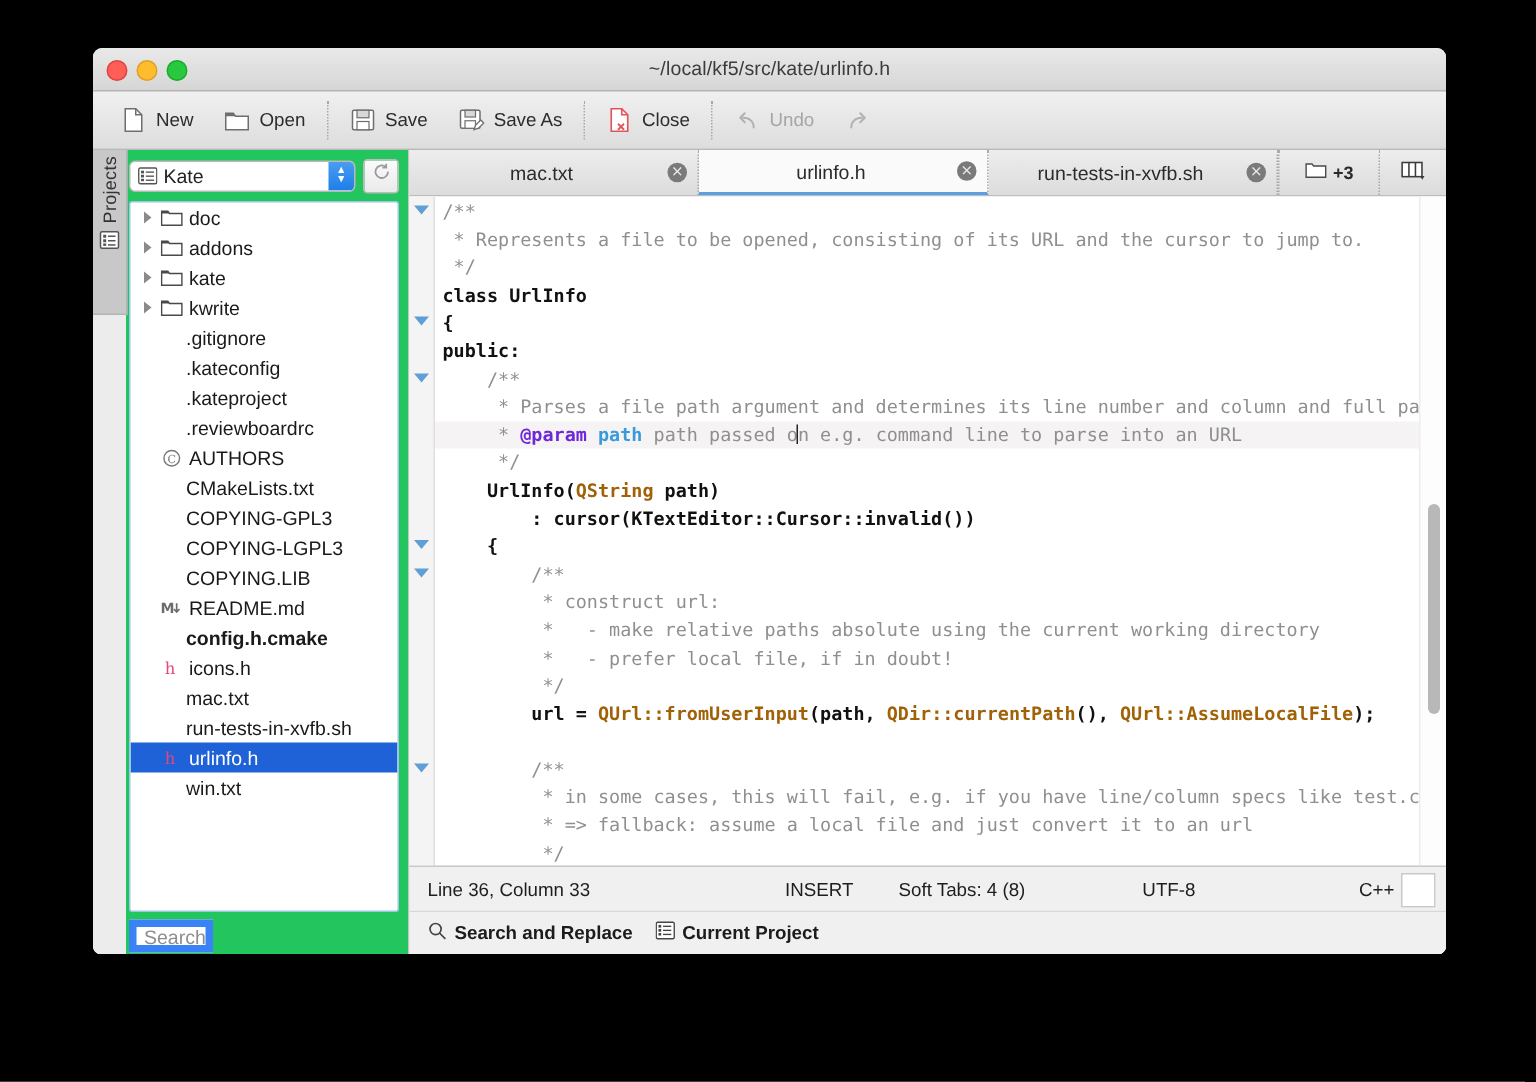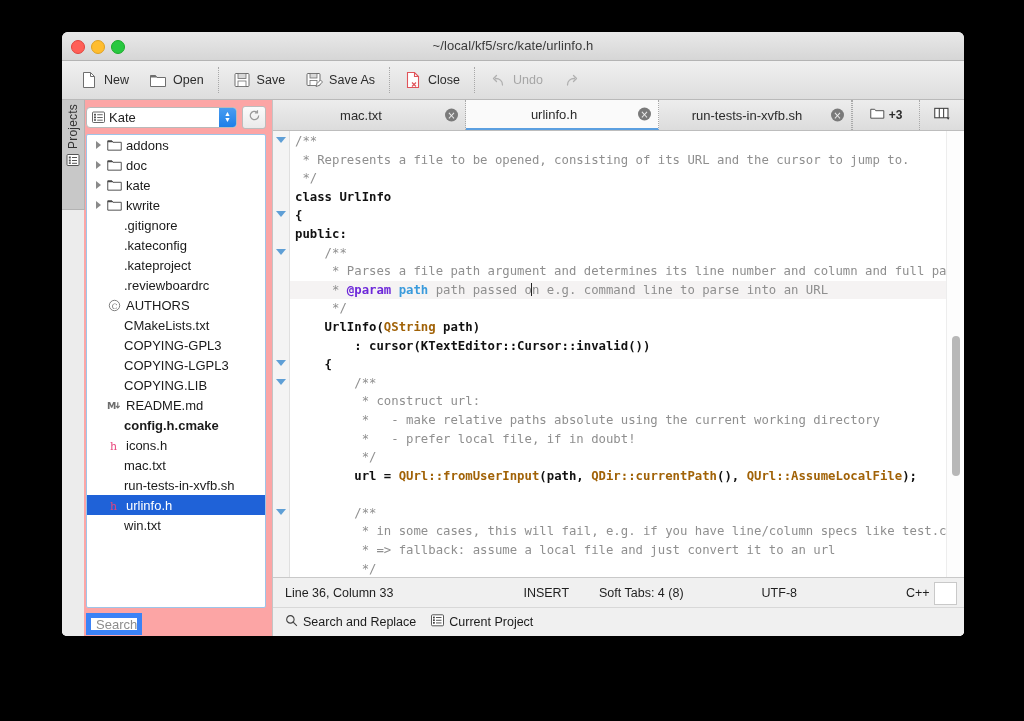--- a/index.html
+++ b/index.html
@@ -121,21 +121,21 @@
     font-size: 12px;
     color: #333;
     letter-spacing: 0.2px;
     margin-bottom: 4px;
   }
 
   
   #projpanel {
     width: 188px;
     flex: 0 0 auto;
-    background: #fca5a5;
+    background: #22c55e;
     display: flex;
     flex-direction: column;
     padding: 5px 6px 0 2px;
     box-sizing: border-box;
   }
   #proj-combo-row {
     display: flex;
     align-items: center;
     gap: 5px;
     height: 24px;
@@ -394,20 +394,21 @@
     height: 28px;
     flex: 0 0 auto;
     background: #f0f0f0;
     border-top: 1px solid #d8d8d8;
     display: flex;
     align-items: center;
     gap: 9px;
     padding-left: 12px;
     font-size: 12.5px;
     color: #1c1c1c;
+    font-weight: bold;
   }
   .bb-item { display: flex; align-items: center; gap: 5px; cursor: default; }
 
   
   #bottomleft {
     height: 28px;
     flex: 0 0 auto;
     display: flex;
     align-items: center;
   }
@@ -549,33 +550,33 @@
             <div class="tree-row">
               <span class="tw-arrow">
                 <span class="tri"></span>
               </span>
               <span class="tw-icon">
                 <svg viewBox="0 0 16 14" width="15" height="14">
                   <path d="M0.8 2.5h4.4l1.2 1.6h8.8v8.4h-14.4z" fill="#fff" stroke="#4a4a4a" stroke-width="1"></path>
                   <path d="M0.8 2.5h4.4l1.2 1.6h-5.6z" fill="#4a4a4a"></path>
                 </svg>
               </span>
-              <span class="tw-label">addons</span>
+              <span class="tw-label">doc</span>
             </div>
             <div class="tree-row">
               <span class="tw-arrow">
                 <span class="tri"></span>
               </span>
               <span class="tw-icon">
                 <svg viewBox="0 0 16 14" width="15" height="14">
                   <path d="M0.8 2.5h4.4l1.2 1.6h8.8v8.4h-14.4z" fill="#fff" stroke="#4a4a4a" stroke-width="1"></path>
                   <path d="M0.8 2.5h4.4l1.2 1.6h-5.6z" fill="#4a4a4a"></path>
                 </svg>
               </span>
-              <span class="tw-label">doc</span>
+              <span class="tw-label">addons</span>
             </div>
             <div class="tree-row">
               <span class="tw-arrow">
                 <span class="tri"></span>
               </span>
               <span class="tw-icon">
                 <svg viewBox="0 0 16 14" width="15" height="14">
                   <path d="M0.8 2.5h4.4l1.2 1.6h8.8v8.4h-14.4z" fill="#fff" stroke="#4a4a4a" stroke-width="1"></path>
                   <path d="M0.8 2.5h4.4l1.2 1.6h-5.6z" fill="#4a4a4a"></path>
                 </svg>

